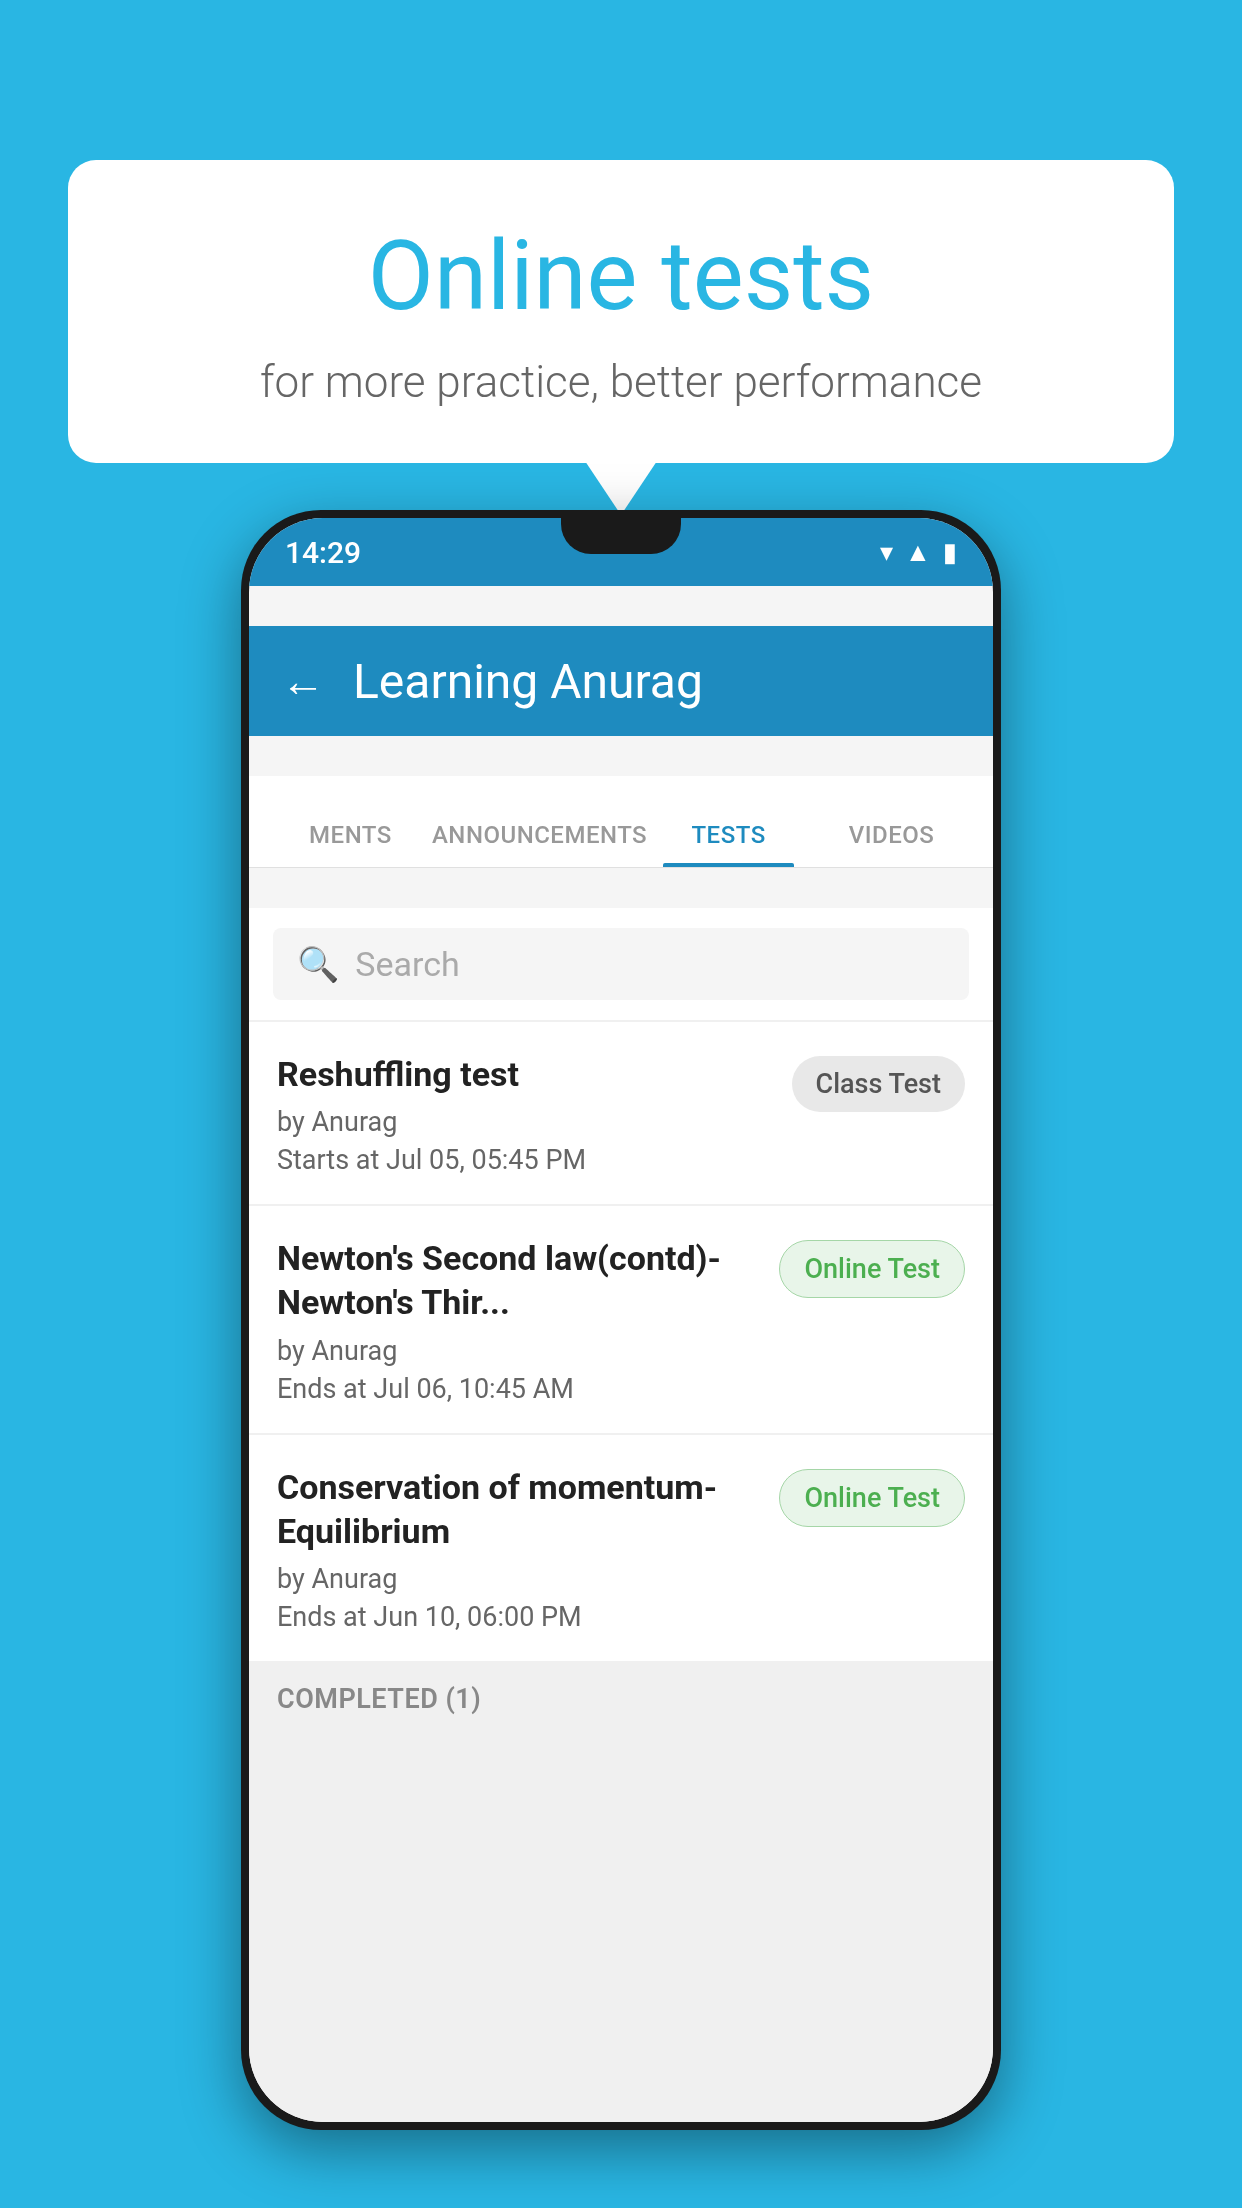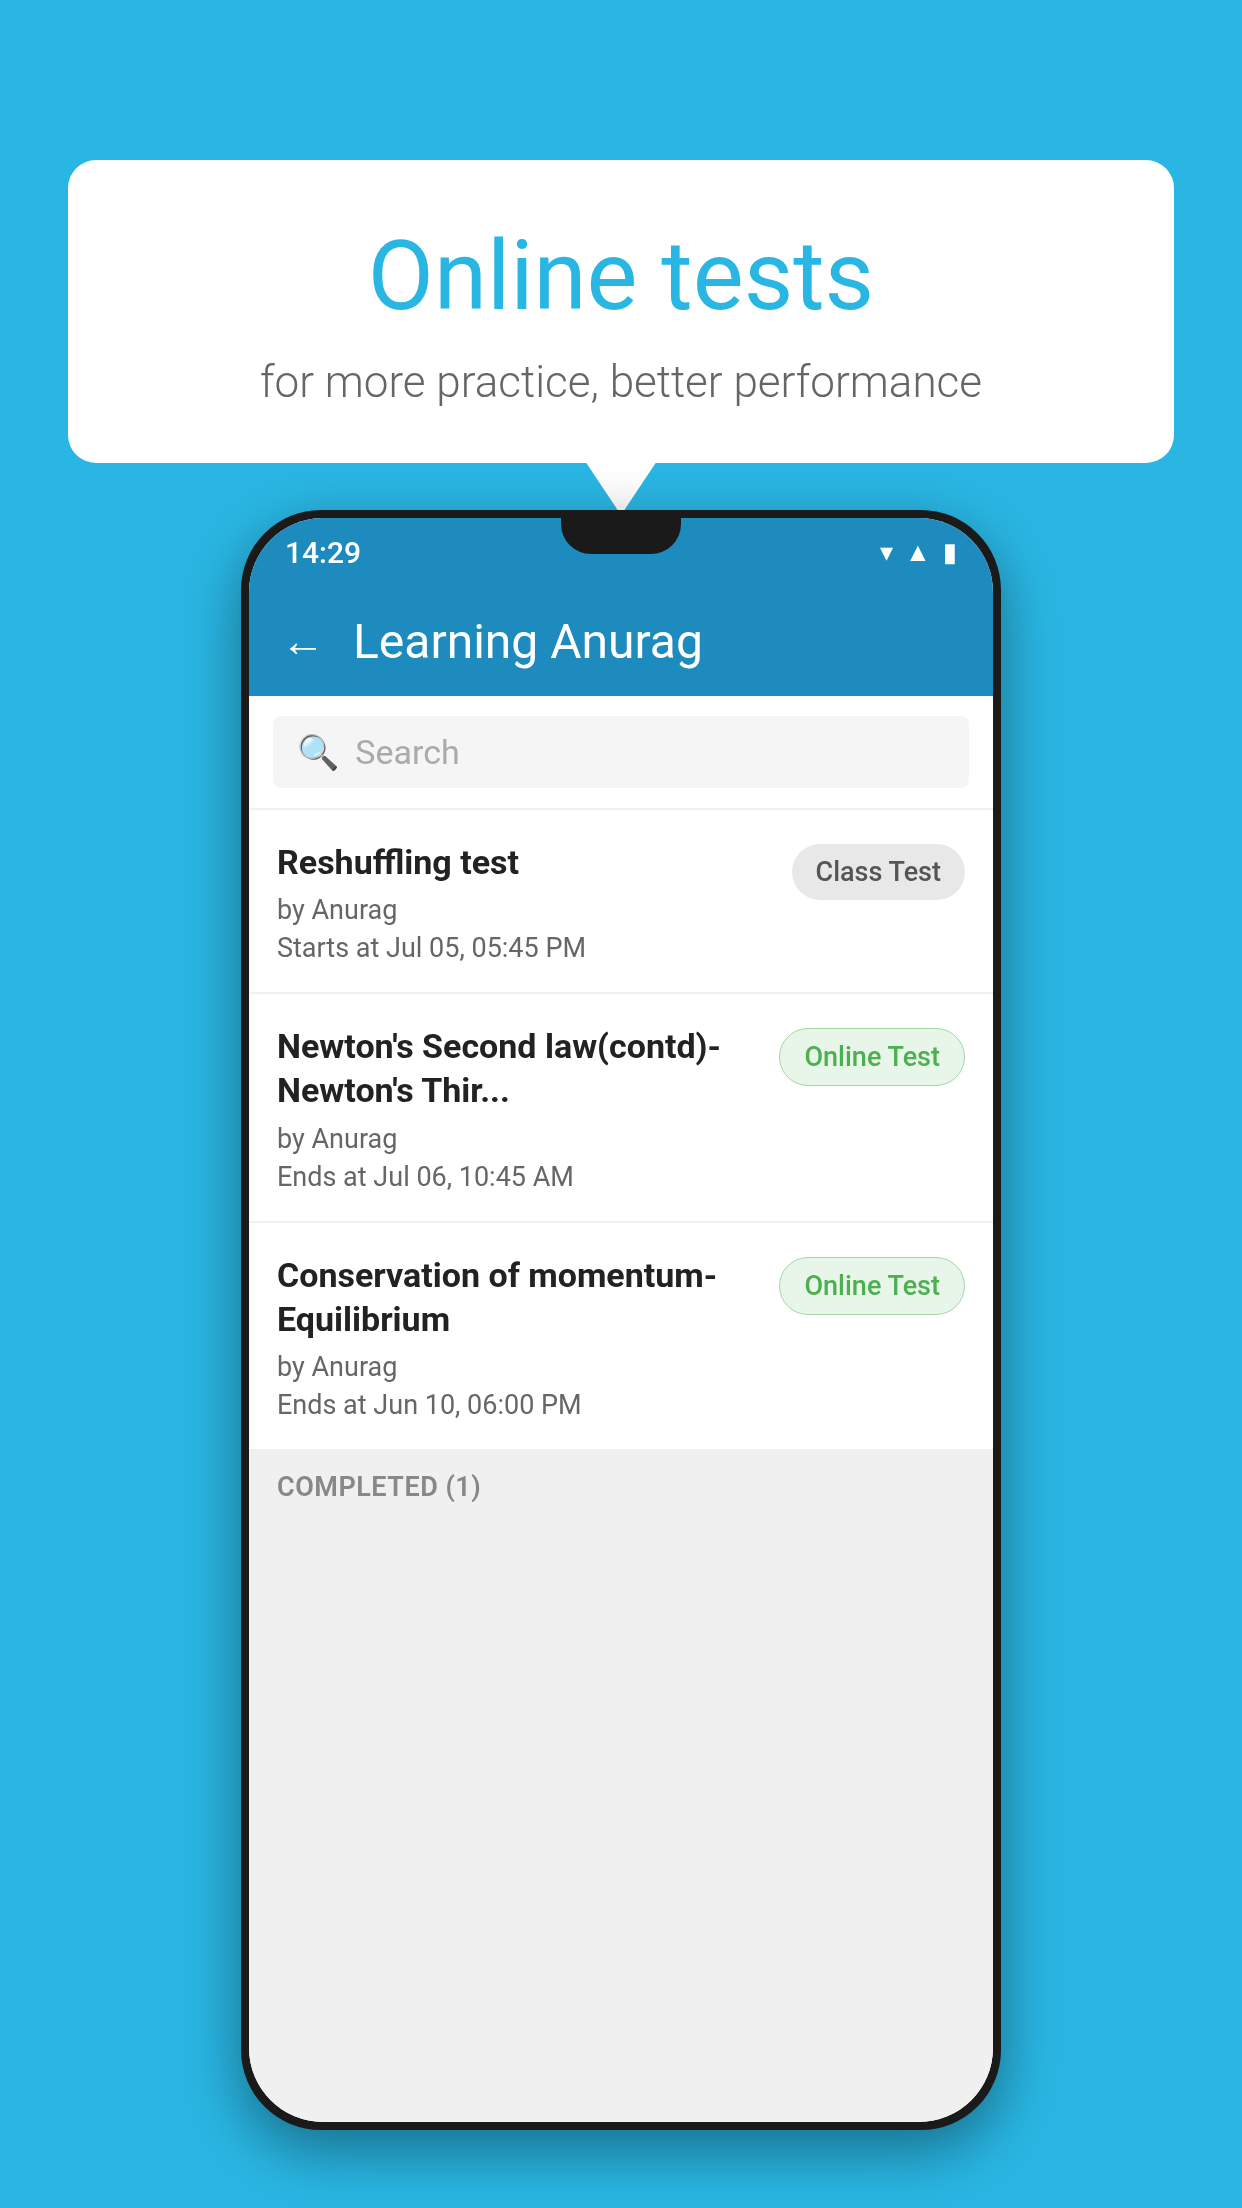--- a/index.html
+++ b/index.html
@@ -254,20 +254,21 @@
     
     .completed-section {
       padding: 20px 28px 14px;
       background: #f0f0f0;
     }
 
     .phone-screen {
       display: flex;
       flex-direction: column;
       height: 100%;
+      gap: 40px;
     }
   </style>
 </head>
 <body>
 
 <div style="width:1242px;height:1976px;background:#29b6e3;position:relative;padding-left:14px;">
 
   <div class="speech-bubble">
     <div class="bubble-title">Online tests</div>
     <div class="bubble-subtitle">for more practice, better performance</div>
@@ -285,20 +286,26 @@
             <span class="status-icon">▲</span>
             <span class="status-icon">▮</span>
           </div>
         </div>
 
         <div class="app-bar">
           <span class="back-arrow">←</span>
           <span class="app-bar-title">Learning Anurag</span>
         </div>
 
+        <div class="tabs-bar">
+          <div class="tab-item">MENTS</div>
+          <div class="tab-item">ANNOUNCEMENTS</div>
+          <div class="tab-item active">TESTS</div>
+          <div class="tab-item">VIDEOS</div>
+        </div>
 
         <div class="content-area">
 
           <div class="search-container">
             <div class="search-bar">
               <span class="search-icon-text">🔍</span>
               <span class="search-placeholder">Search</span>
             </div>
           </div>
 

